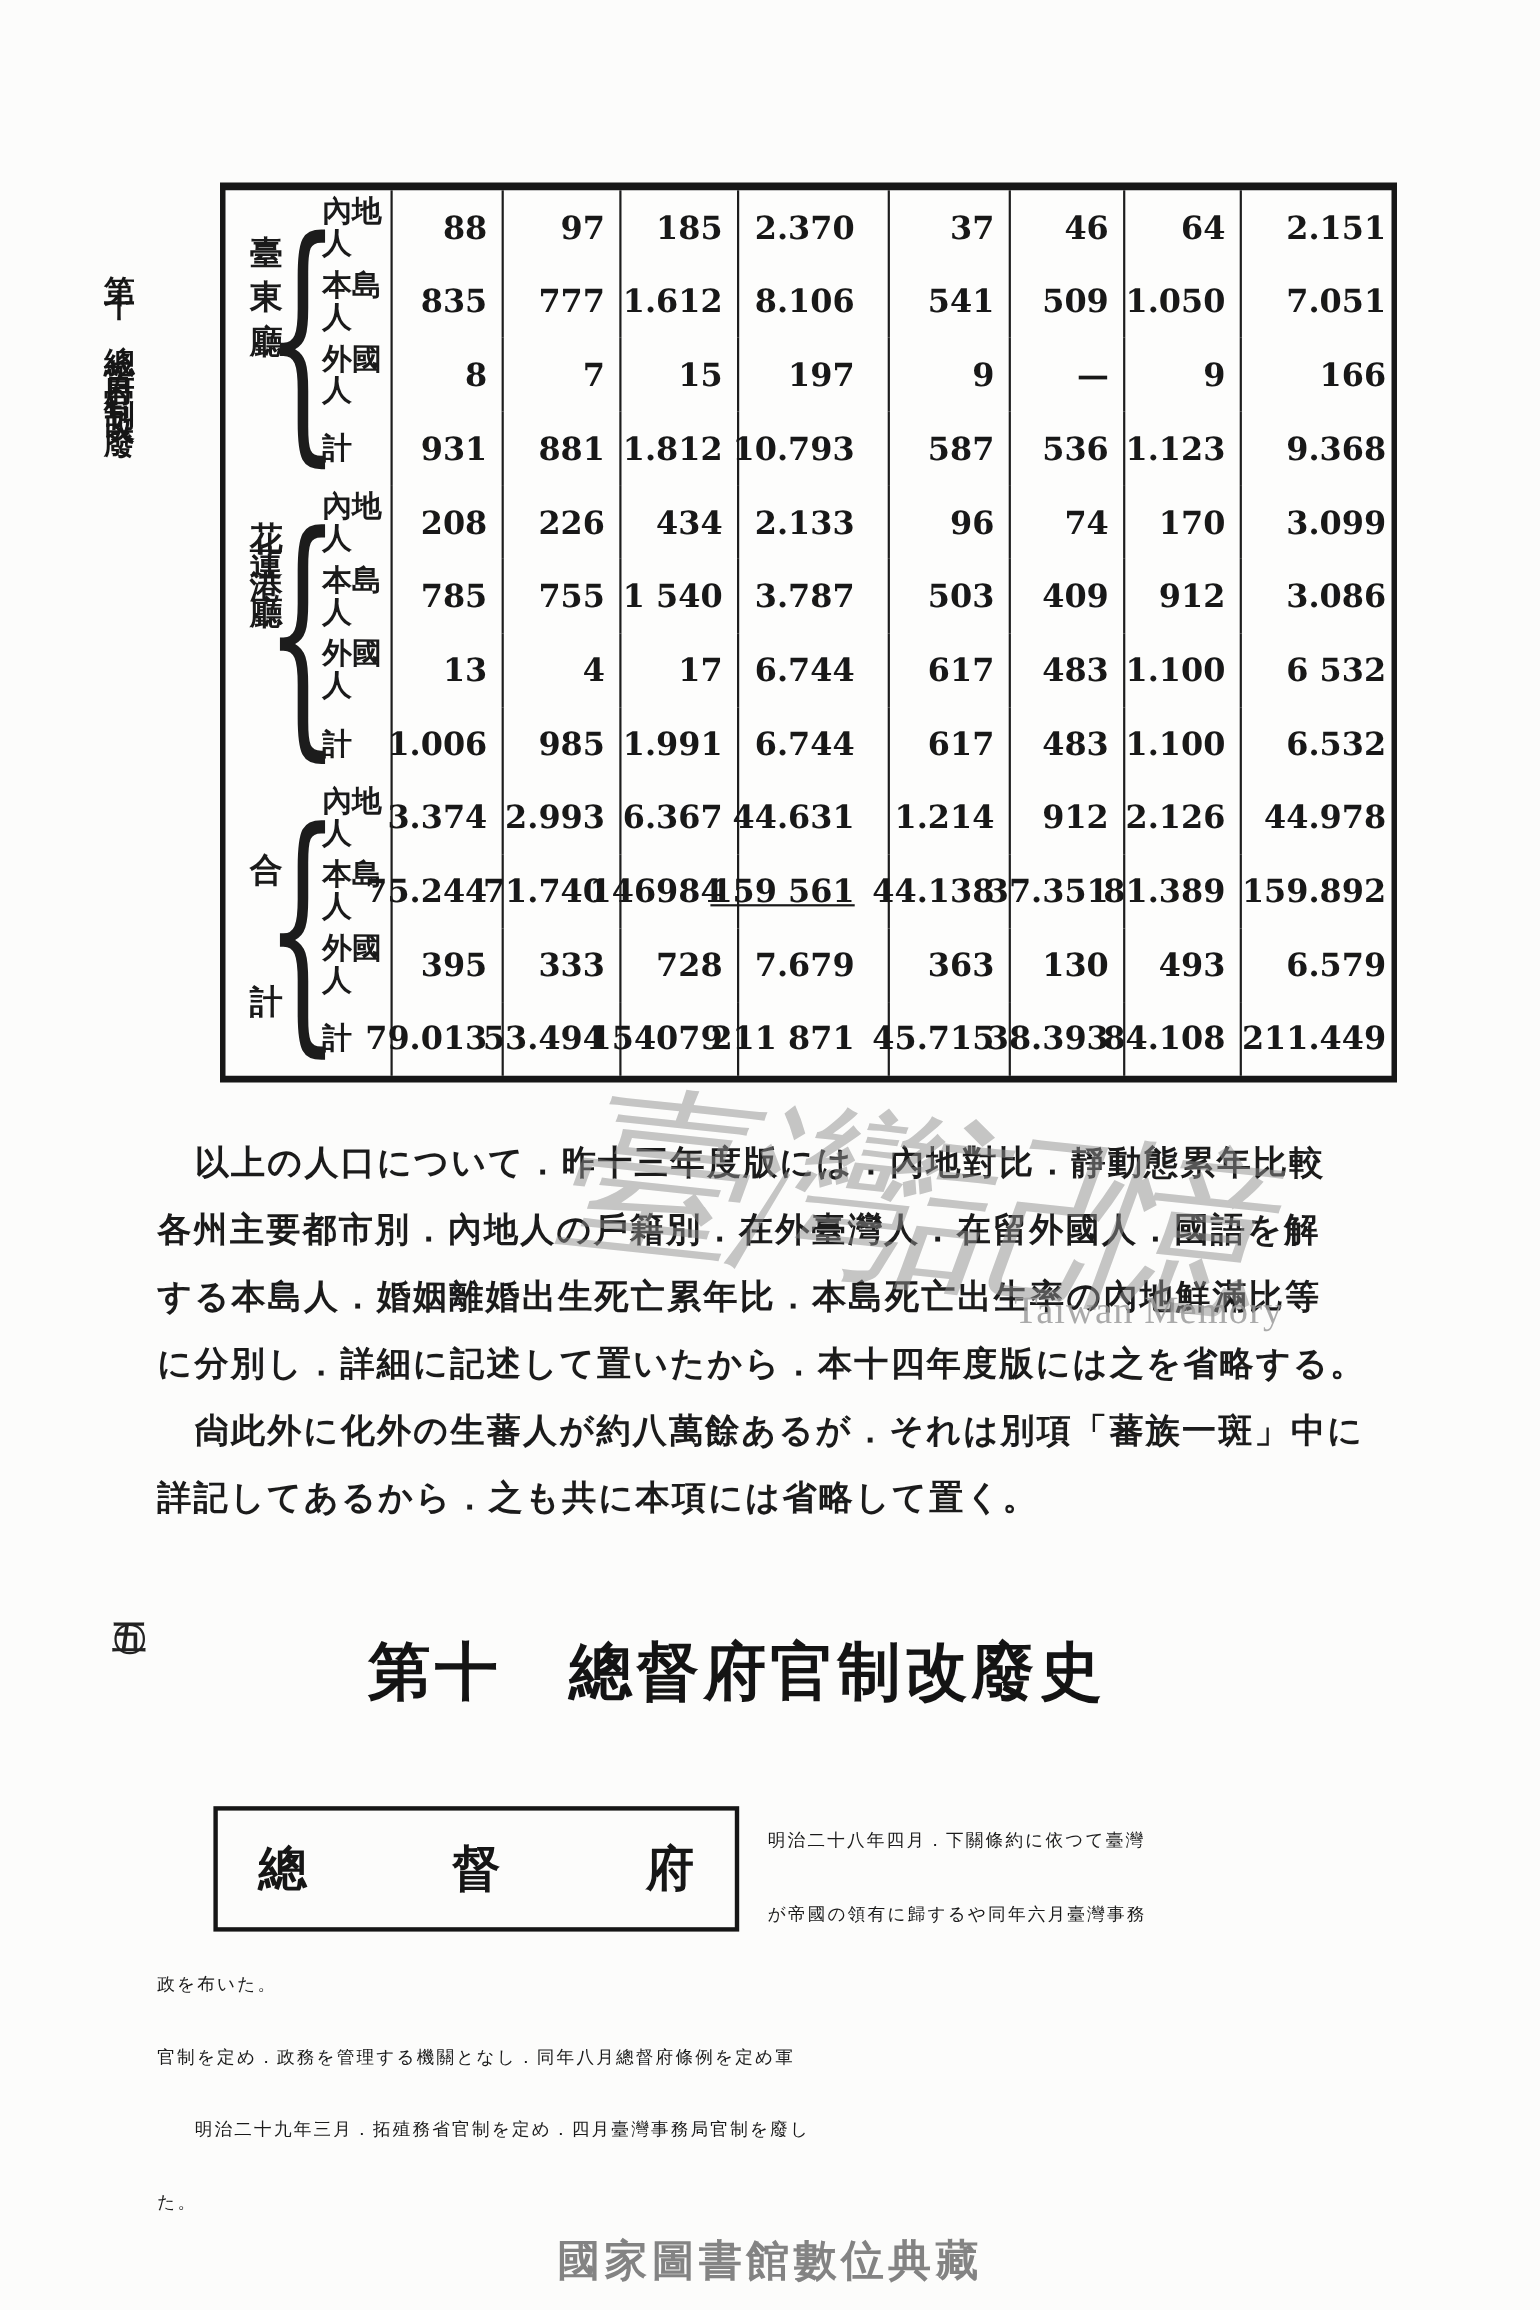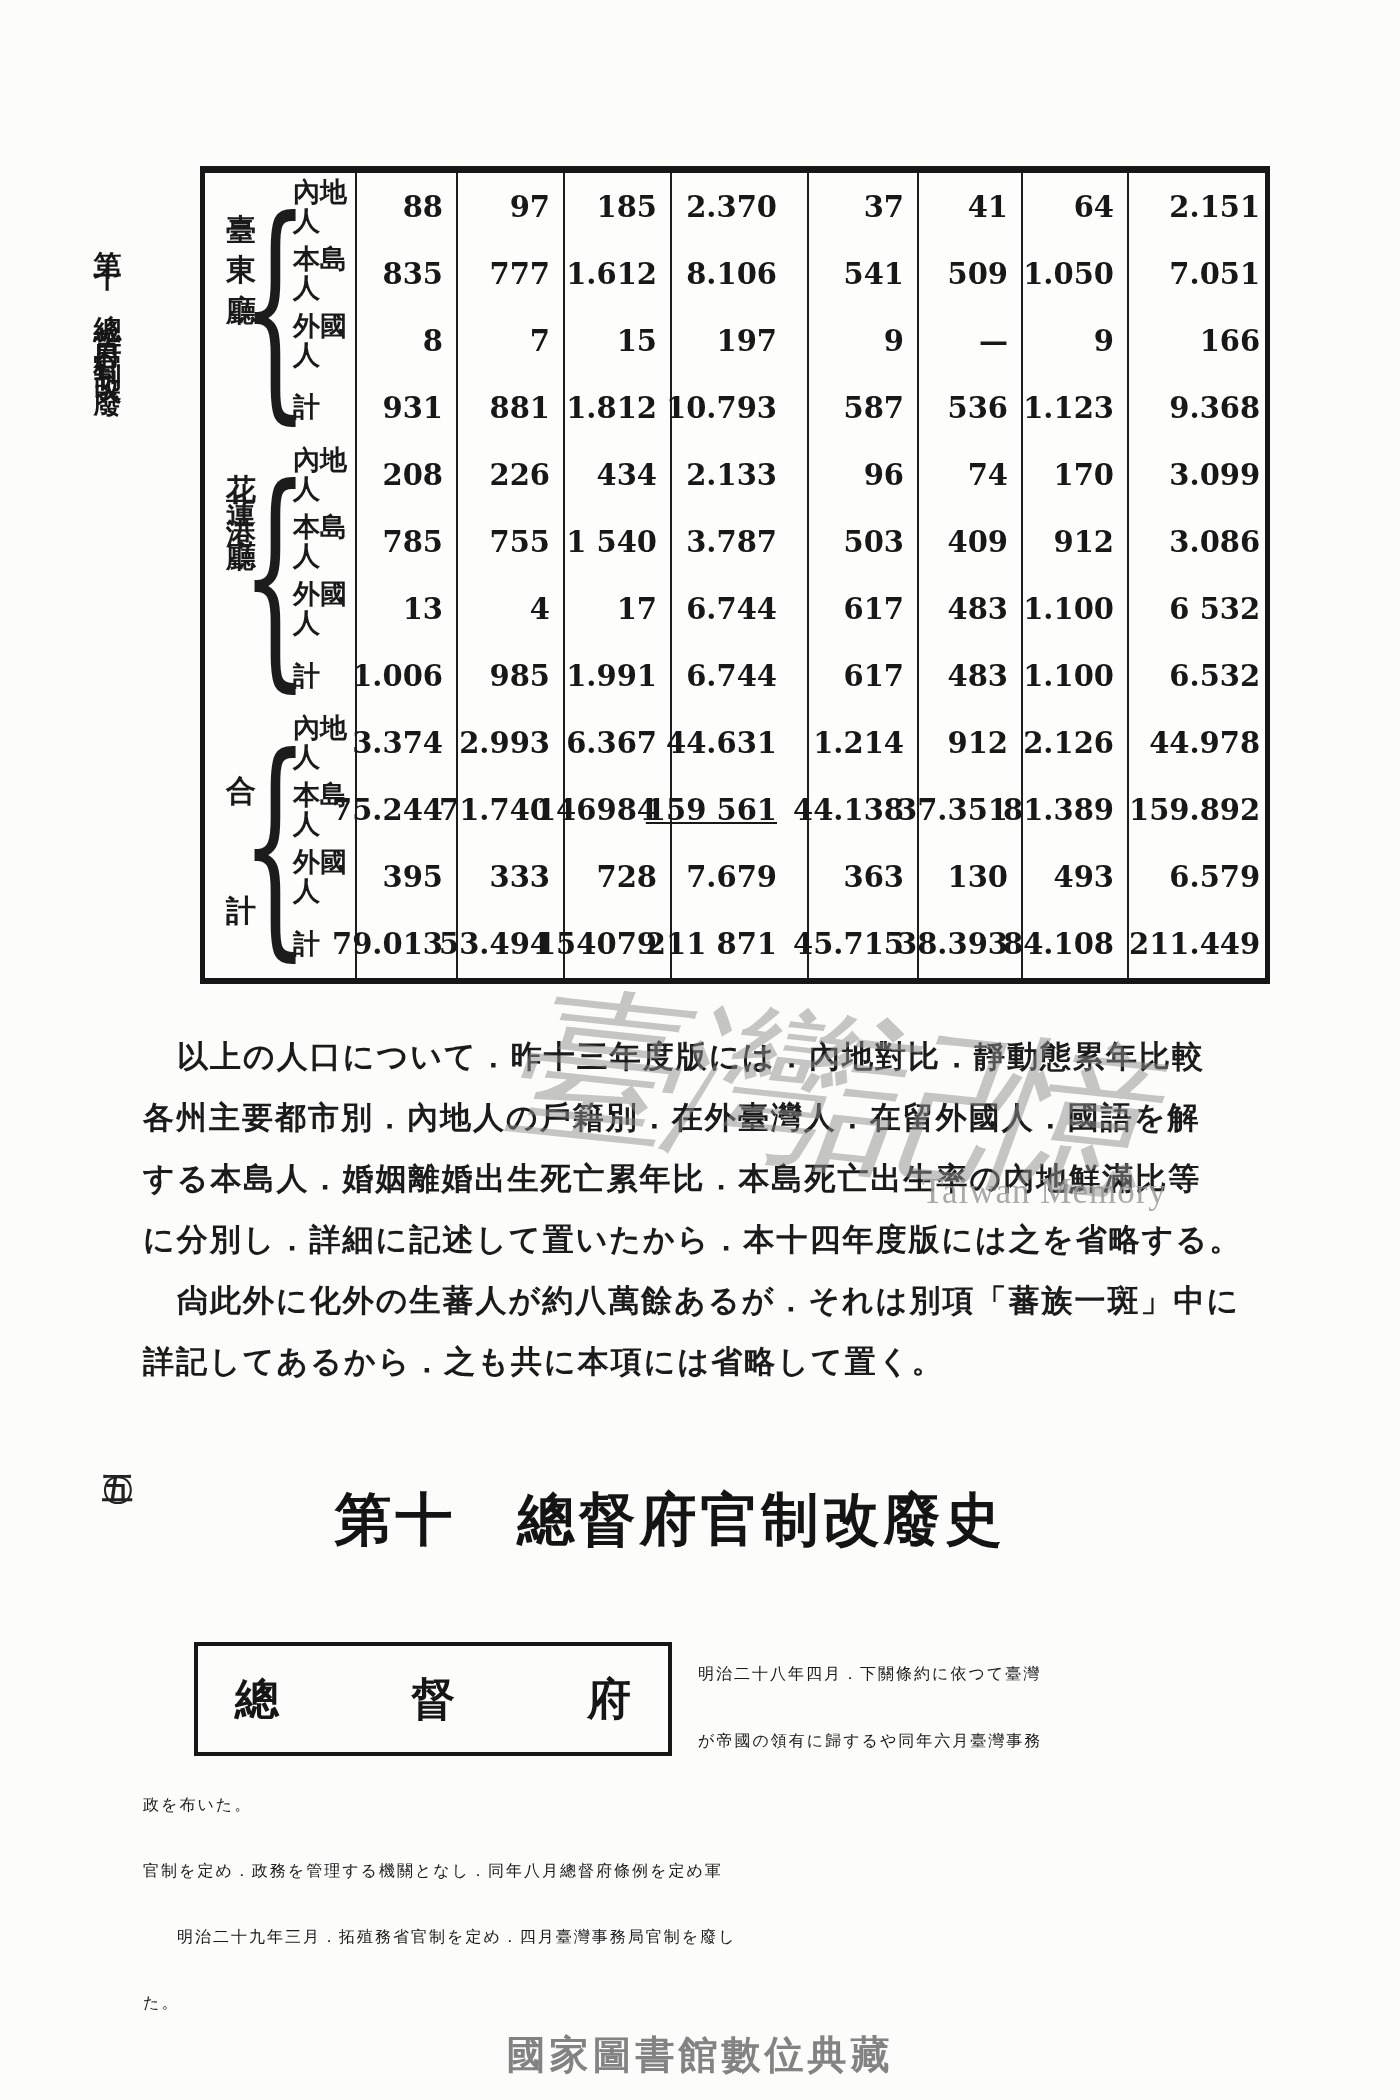--- a/index.html
+++ b/index.html
@@ -186,21 +186,21 @@
             <span></span>
           </div>
       </div>
     </div>
 
   <div class="num-cell" style="grid-area: 1 / 2;">88</div>
       <div class="num-cell" style="grid-area: 1 / 3;">97</div>
       <div class="num-cell" style="grid-area: 1 / 4;">185</div>
       <div class="num-cell wide-pad" style="grid-area: 1 / 5;">2.370</div>
       <div class="num-cell" style="grid-area: 1 / 6;">37</div>
-      <div class="num-cell" style="grid-area: 1 / 7;">41</div>
+      <div class="num-cell" style="grid-area: 1 / 7;">46</div>
       <div class="num-cell" style="grid-area: 1 / 8;">64</div>
       <div class="num-cell last" style="grid-area: 1 / 9;">2.151</div>
       <div class="num-cell" style="grid-area: 2 / 2;">835</div>
       <div class="num-cell" style="grid-area: 2 / 3;">777</div>
       <div class="num-cell" style="grid-area: 2 / 4;">1.612</div>
       <div class="num-cell wide-pad" style="grid-area: 2 / 5;">8.106</div>
       <div class="num-cell" style="grid-area: 2 / 6;">541</div>
       <div class="num-cell" style="grid-area: 2 / 7;">509</div>
       <div class="num-cell" style="grid-area: 2 / 8;">1.050</div>
       <div class="num-cell last" style="grid-area: 2 / 9;">7.051</div>

